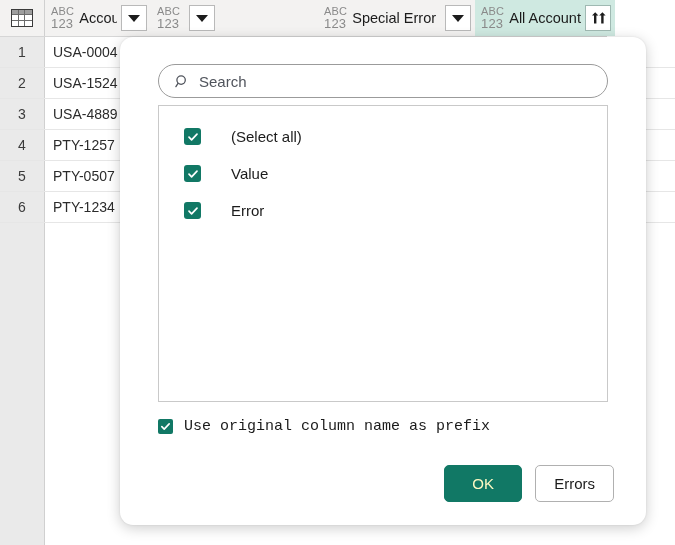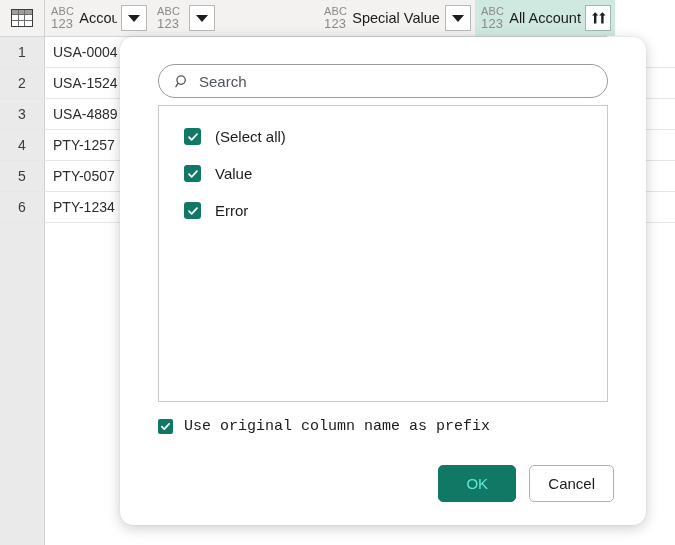--- a/index.html
+++ b/index.html
@@ -224,20 +224,21 @@
     box-sizing: border-box;
     padding: 12px 0 0 0;
     overflow: hidden;
   }
   .list-item {
     height: 37px;
     display: flex;
     align-items: center;
     padding-left: 25px;
     box-sizing: border-box;
+    gap: 16px;
   }
   .list-item .label {
     margin-left: 14px;
     font-size: 15px;
     color: #1b1b1b;
     white-space: nowrap;
   }
 
   .cbx {
     width: 17px;
@@ -281,21 +282,21 @@
     border-radius: 5px;
     display: flex;
     align-items: center;
     justify-content: center;
     font-size: 15px;
     box-sizing: border-box;
     padding: 0 18px;
   }
   .btn-primary {
     background: #117865;
-    color: #5eead4;
+    color: #fef9c3;
     border: 1px solid #117865;
   }
   .btn-secondary {
     background: #ffffff;
     color: #1b1b1b;
     border: 1px solid #b0b0b0;
   }
 </style>
 </head>
 <body>
@@ -337,21 +338,21 @@
       <span class="dd-btn">
         <span class="caret-down"></span>
       </span>
     </div>
 
     <div class="col-header" style="width:157px;min-width:157px;">
       <span class="type-icon">
         <span class="abc">ABC</span>
         <span class="num">123</span>
       </span>
-      <span class="col-title">Special Value</span>
+      <span class="col-title">Special Error</span>
       <span class="dd-btn">
         <span class="caret-down"></span>
       </span>
     </div>
 
     <div class="col-header highlight" style="width:140px;min-width:140px;">
       <span class="type-icon">
         <span class="abc">ABC</span>
         <span class="num">123</span>
       </span>
@@ -441,15 +442,15 @@
     <span class="cbx small">
       <svg width="11" height="11" viewBox="0 0 12 12">
         <path d="M2 6.2 L4.6 8.8 L10 3.2" fill="none" stroke="#ffffff" stroke-width="1.8" stroke-linecap="round" stroke-linejoin="round"></path>
       </svg>
     </span>
     <span class="label">Use original column name as prefix</span>
   </div>
 
   <div class="button-row">
     <span class="btn btn-primary">OK</span>
-    <span class="btn btn-secondary">Cancel</span>
+    <span class="btn btn-secondary">Errors</span>
   </div>
 </div>
 
 </body></html>

